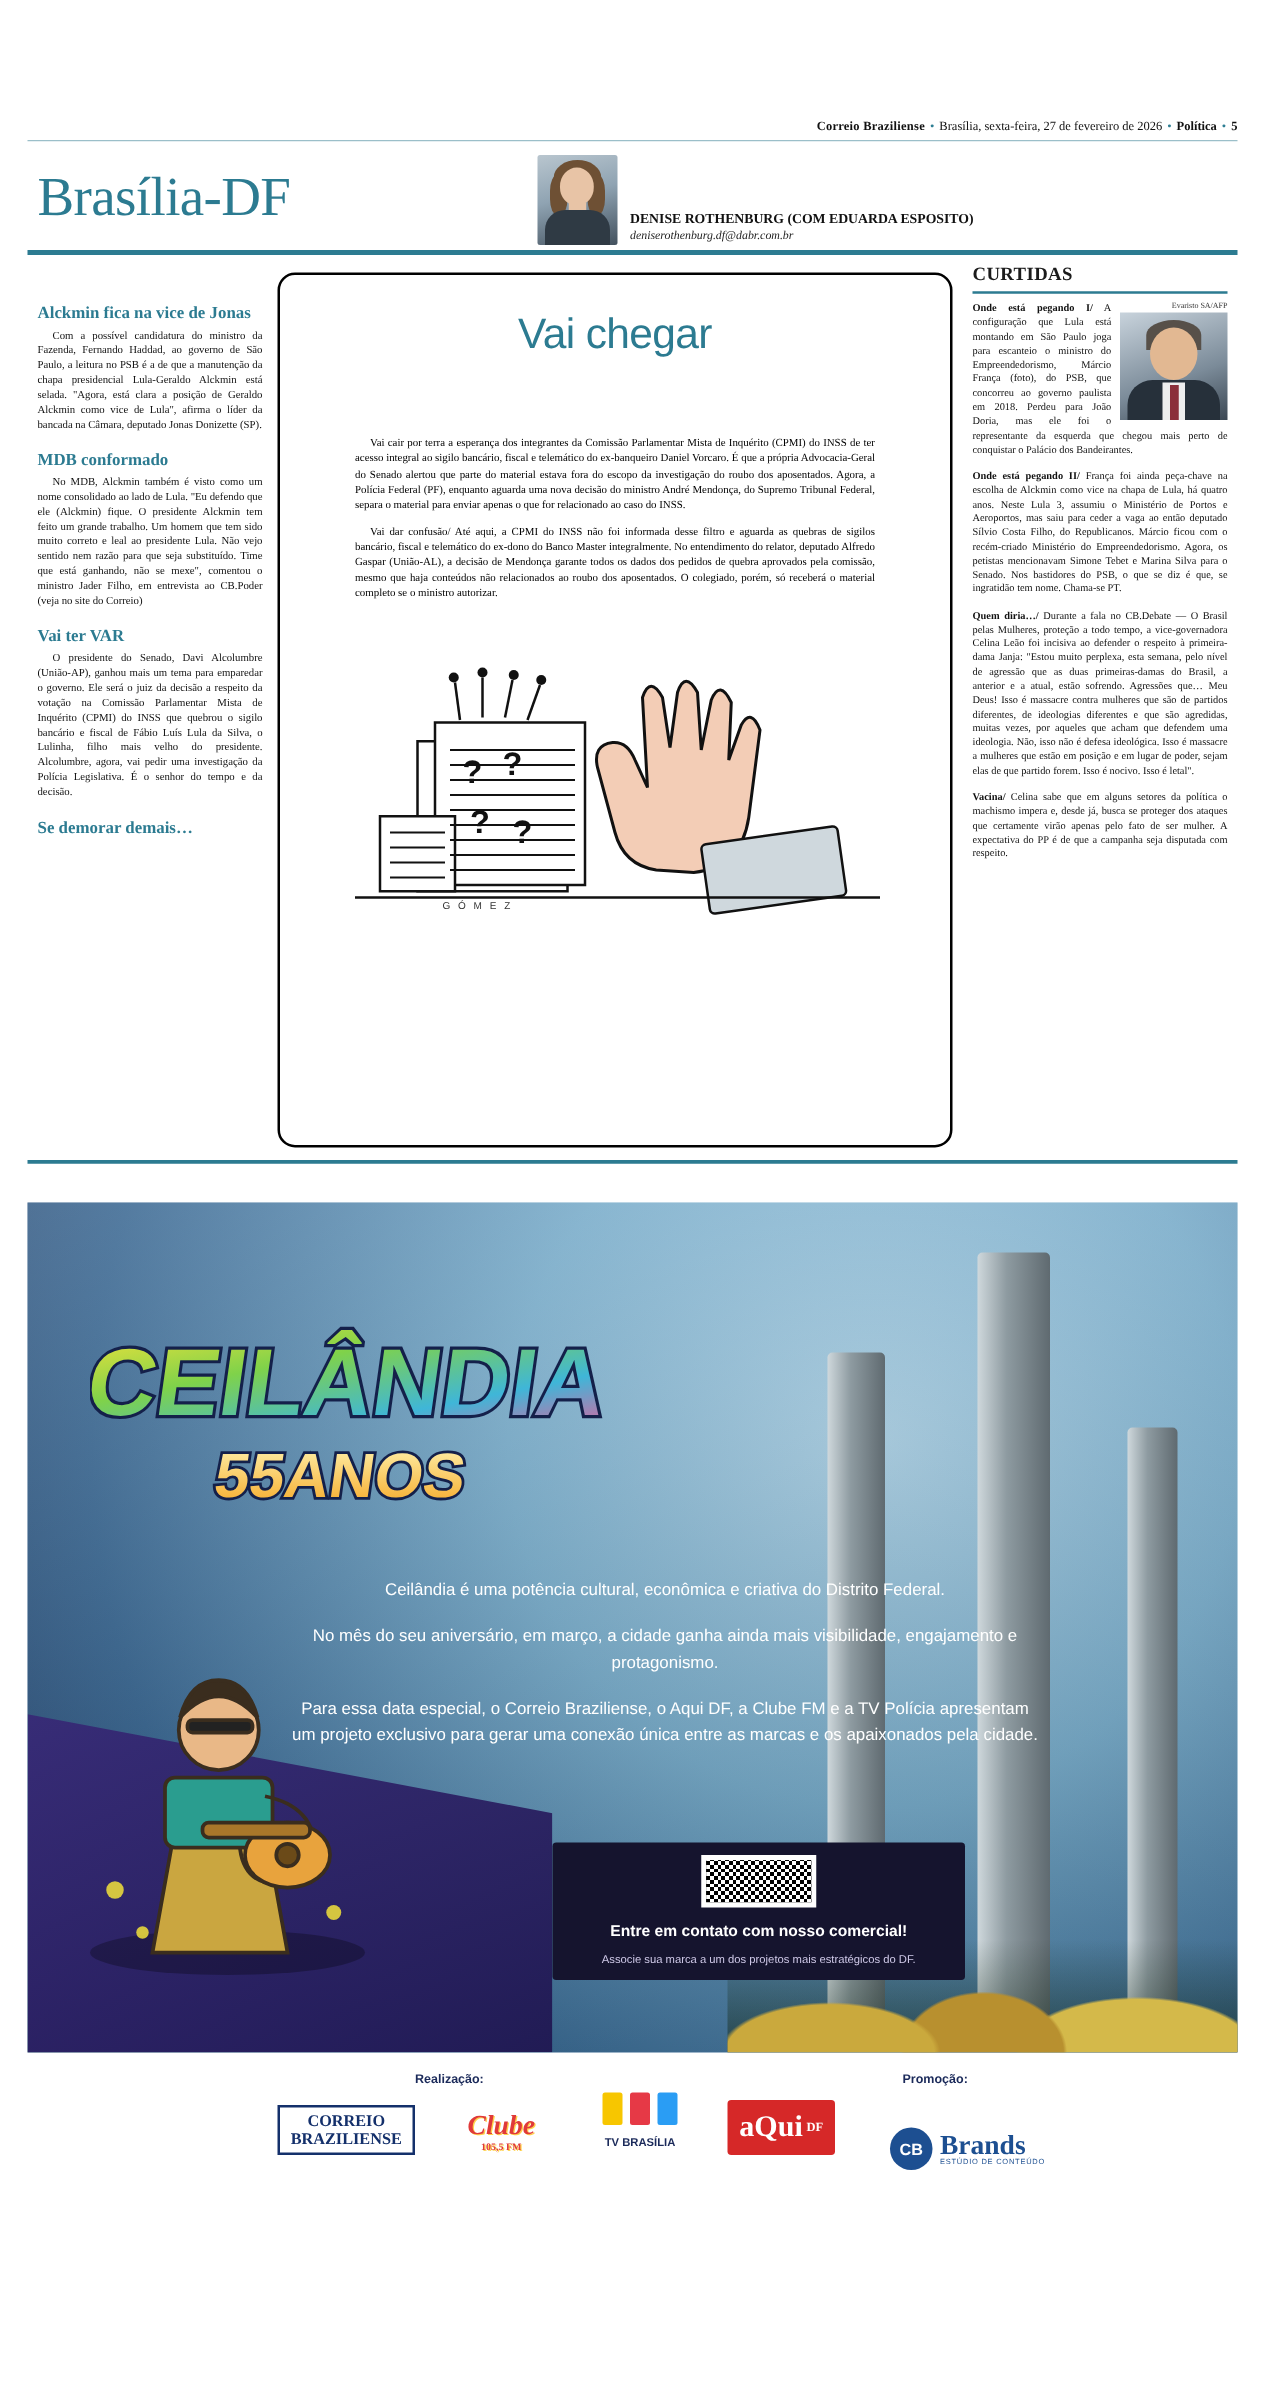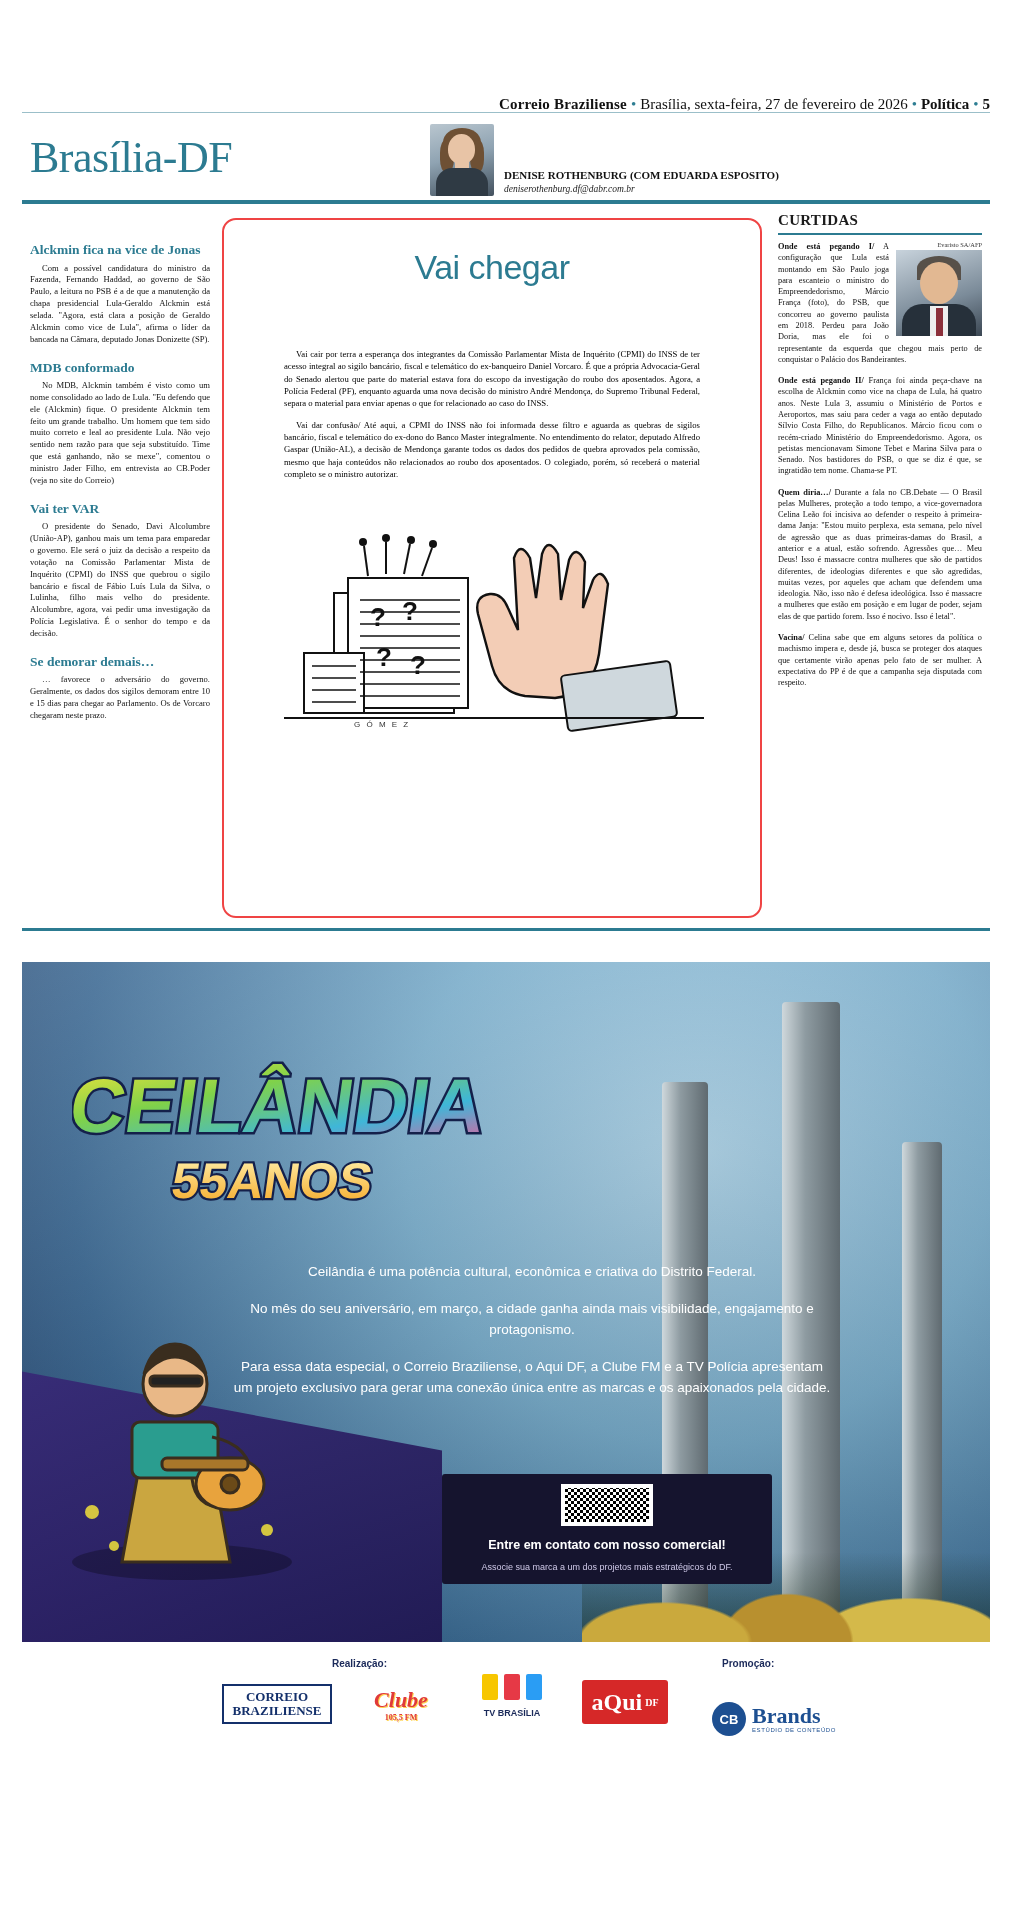--- a/index.html
+++ b/index.html
@@ -18,21 +18,21 @@
     left: 0; top: 0;
     width: 1011px; height: 1913px;
     background: #fff;
   }
   
   .masthead {
     position: absolute;
     left: 22px; top: 96px; width: 968px;
     display: flex; align-items: flex-end; justify-content: flex-end;
     font-family: "Liberation Serif", serif;
-    font-size: 15px;
+    font-size: 10px;
     color: #111;
   }
   .masthead .mh-brand { font-weight: bold; letter-spacing: .2px; }
   .masthead .mh-sep { margin: 0 4px; color:#2e7e93; }
   .masthead .mh-section { font-weight: bold; }
   .mh-rule {
     position: absolute; left: 22px; top: 112px; width: 968px; height: 1px; background: #9bbfc9;
   }
   
   .title-block {
@@ -92,21 +92,21 @@
     font-family: "Liberation Serif", serif; margin-bottom: 5px;
   }
   .ct-body {
     font-size: 8.6px; line-height: 1.38; text-align: justify; color:#111;
     text-indent: 12px; margin-bottom: 14px;
   }
 
   
   .center-box {
     position:absolute; left: 200px; top: 6px; width: 540px; height: 700px;
-    border: 2px solid #ef4444; border-radius: 14px; background:#fff;
+    border: 2px solid #000000; border-radius: 14px; background:#fff;
   }
   .center-inner { position:absolute; left:0; top:0; right:0; bottom:0; padding: 18px 26px; }
   .center-title {
     text-align: center; color:#2c7b91; font-size: 34px; line-height: 1.12;
     font-family: "Liberation Sans", sans-serif; font-weight: normal; letter-spacing:-0.5px;
     margin-top: 10px;
   }
   .center-paras { margin-top: 62px; padding: 0 34px; }
   .center-paras p {
     font-size: 8.7px; line-height:1.42; text-align: justify; margin: 0 0 9px 0; text-indent: 12px;
@@ -276,21 +276,20 @@
       <div class="ct-head">Alckmin fica na vice de Jonas</div>
       <div class="ct-body">Com a possível candidatura do ministro da Fazenda, Fernando Haddad, ao governo de São Paulo, a leitura no PSB é a de que a manutenção da chapa presidencial Lula-Geraldo Alckmin está selada. "Agora, está clara a posição de Geraldo Alckmin como vice de Lula", afirma o líder da bancada na Câmara, deputado Jonas Donizette (SP).</div>
 
       <div class="ct-head">MDB conformado</div>
       <div class="ct-body">No MDB, Alckmin também é visto como um nome consolidado ao lado de Lula. "Eu defendo que ele (Alckmin) fique. O presidente Alckmin tem feito um grande trabalho. Um homem que tem sido muito correto e leal ao presidente Lula. Não vejo sentido nem razão para que seja substituído. Time que está ganhando, não se mexe", comentou o ministro Jader Filho, em entrevista ao CB.Poder (veja no site do Correio)</div>
 
       <div class="ct-head">Vai ter VAR</div>
       <div class="ct-body">O presidente do Senado, Davi Alcolumbre (União-AP), ganhou mais um tema para emparedar o governo. Ele será o juiz da decisão a respeito da votação na Comissão Parlamentar Mista de Inquérito (CPMI) do INSS que quebrou o sigilo bancário e fiscal de Fábio Luís Lula da Silva, o Lulinha, filho mais velho do presidente. Alcolumbre, agora, vai pedir uma investigação da Polícia Legislativa. É o senhor do tempo e da decisão.</div>
 
       <div class="ct-head">Se demorar demais…</div>
-      <div class="ct-body">… favorece o adversário do governo. Geralmente, os dados dos sigilos demoram entre 10 e 15 dias para chegar ao Parlamento. Os de Vorcaro chegaram neste prazo.</div>
     </div>
 
     <div class="center-box">
       <div class="center-inner">
         <div class="center-title">
           <div>Vai chegar</div>
         </div>
         <div class="center-paras">
           <p>Vai cair por terra a esperança dos integrantes da Comissão Parlamentar Mista de Inquérito (CPMI) do INSS de ter acesso integral ao sigilo bancário, fiscal e telemático do ex-banqueiro Daniel Vorcaro. É que a própria Advocacia-Geral do Senado alertou que parte do material estava fora do escopo da investigação do roubo dos aposentados. Agora, a Polícia Federal (PF), enquanto aguarda uma nova decisão do ministro André Mendonça, do Supremo Tribunal Federal, separa o material para enviar apenas o que for relacionado ao caso do INSS.</p>
           <p>Vai dar confusão/ Até aqui, a CPMI do INSS não foi informada desse filtro e aguarda as quebras de sigilos bancário, fiscal e telemático do ex-dono do Banco Master integralmente. No entendimento do relator, deputado Alfredo Gaspar (União-AL), a decisão de Mendonça garante todos os dados dos pedidos de quebra aprovados pela comissão, mesmo que haja conteúdos não relacionados ao roubo dos aposentados. O colegiado, porém, só receberá o material completo se o ministro autorizar.</p>

